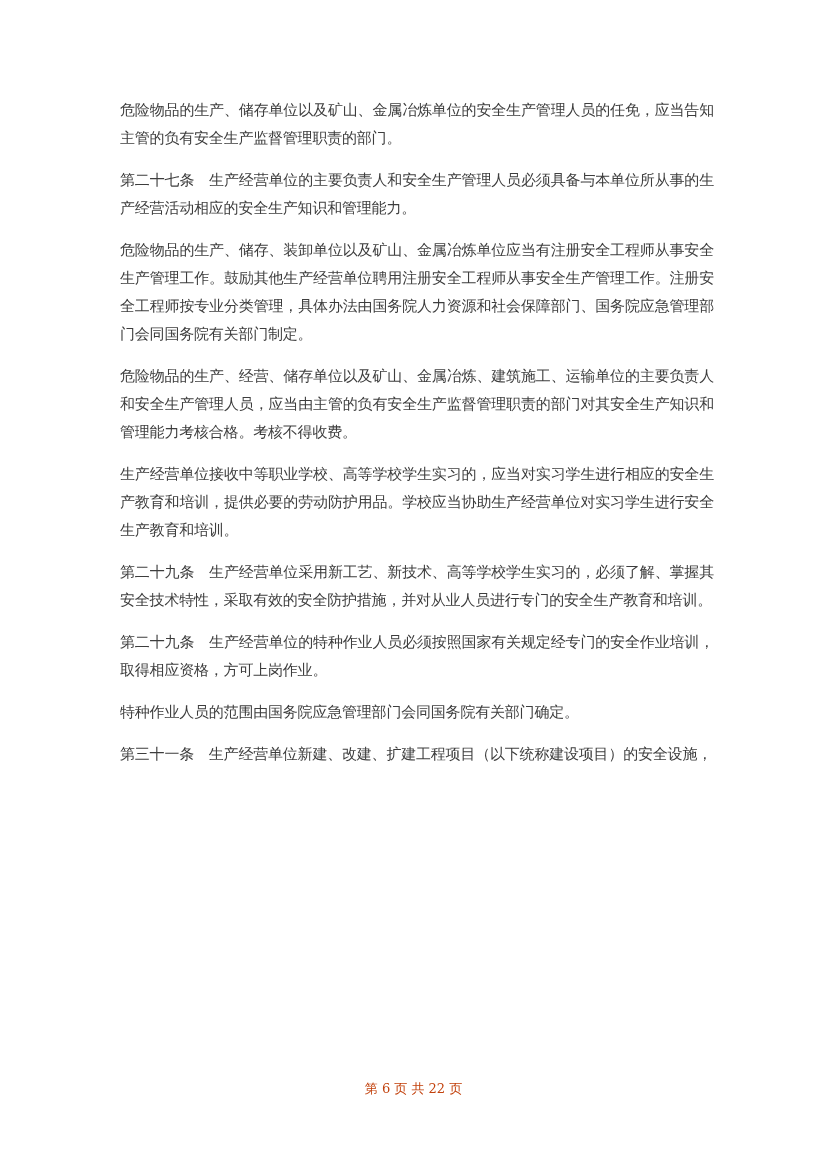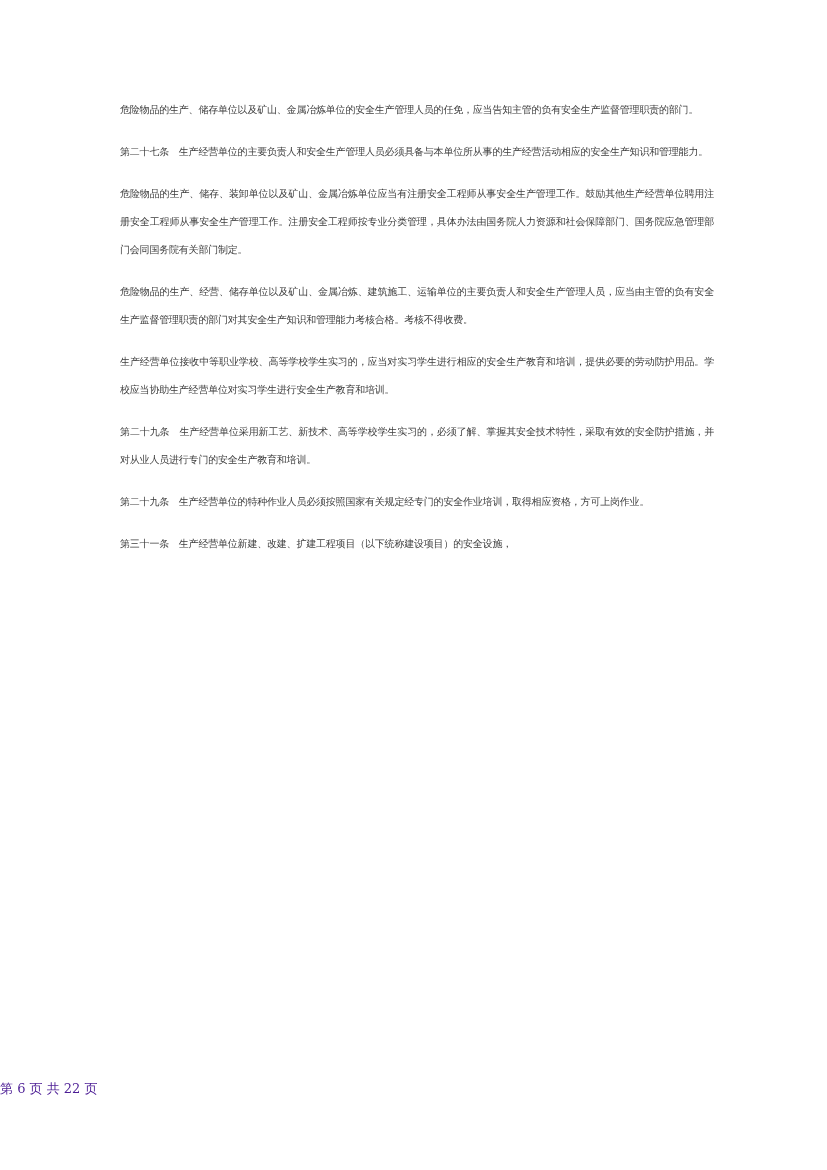--- a/index.html
+++ b/index.html
@@ -18,48 +18,50 @@
     margin: 0 auto;
   }
   .content {
     position: absolute;
     left: 120px;
     top: 96px;
     width: 594px;
   }
   .content p {
     margin: 0 0 14px 0;
-    font-size: 10px;
+    font-size: 15px;
     line-height: 28px;
     letter-spacing: -0.2px;
     text-align: justify;
     text-justify: inter-ideograph;
     word-break: break-all;
     font-family: Liberation Serif, serif;
   }
   .footer {
     position: absolute;
     left: 0;
     right: 0;
     top: 1080px;
+    text-align: center;
     font-size: 13px;
     line-height: 18px;
-    color: #4c1d95;
+    color: #c2410c;
   }
 </style>
 </head>
 <body>
 
 <div class="page">
   <div class="content">
     <p>危险物品的生产、储存单位以及矿山、金属冶炼单位的安全生产管理人员的任免，应当告知主管的负有安全生产监督管理职责的部门。</p>
     <p>第二十七条　生产经营单位的主要负责人和安全生产管理人员必须具备与本单位所从事的生产经营活动相应的安全生产知识和管理能力。</p>
     <p>危险物品的生产、储存、装卸单位以及矿山、金属冶炼单位应当有注册安全工程师从事安全生产管理工作。鼓励其他生产经营单位聘用注册安全工程师从事安全生产管理工作。注册安全工程师按专业分类管理，具体办法由国务院人力资源和社会保障部门、国务院应急管理部门会同国务院有关部门制定。</p>
     <p>危险物品的生产、经营、储存单位以及矿山、金属冶炼、建筑施工、运输单位的主要负责人和安全生产管理人员，应当由主管的负有安全生产监督管理职责的部门对其安全生产知识和管理能力考核合格。考核不得收费。</p>
     <p>生产经营单位接收中等职业学校、高等学校学生实习的，应当对实习学生进行相应的安全生产教育和培训，提供必要的劳动防护用品。学校应当协助生产经营单位对实习学生进行安全生产教育和培训。</p>
     <p>第二十九条　生产经营单位采用新工艺、新技术、高等学校学生实习的，必须了解、掌握其安全技术特性，采取有效的安全防护措施，并对从业人员进行专门的安全生产教育和培训。</p>
     <p>第二十九条　生产经营单位的特种作业人员必须按照国家有关规定经专门的安全作业培训，取得相应资格，方可上岗作业。</p>
+    <p>特种作业人员的范围由国务院应急管理部门会同国务院有关部门确定。</p>
     <p>第三十一条　生产经营单位新建、改建、扩建工程项目（以下统称建设项目）的安全设施，</p>
   </div>
   <div class="footer">
     <span>第 6 页 共 22 页</span>
   </div>
 </div>
 
 </body></html>

